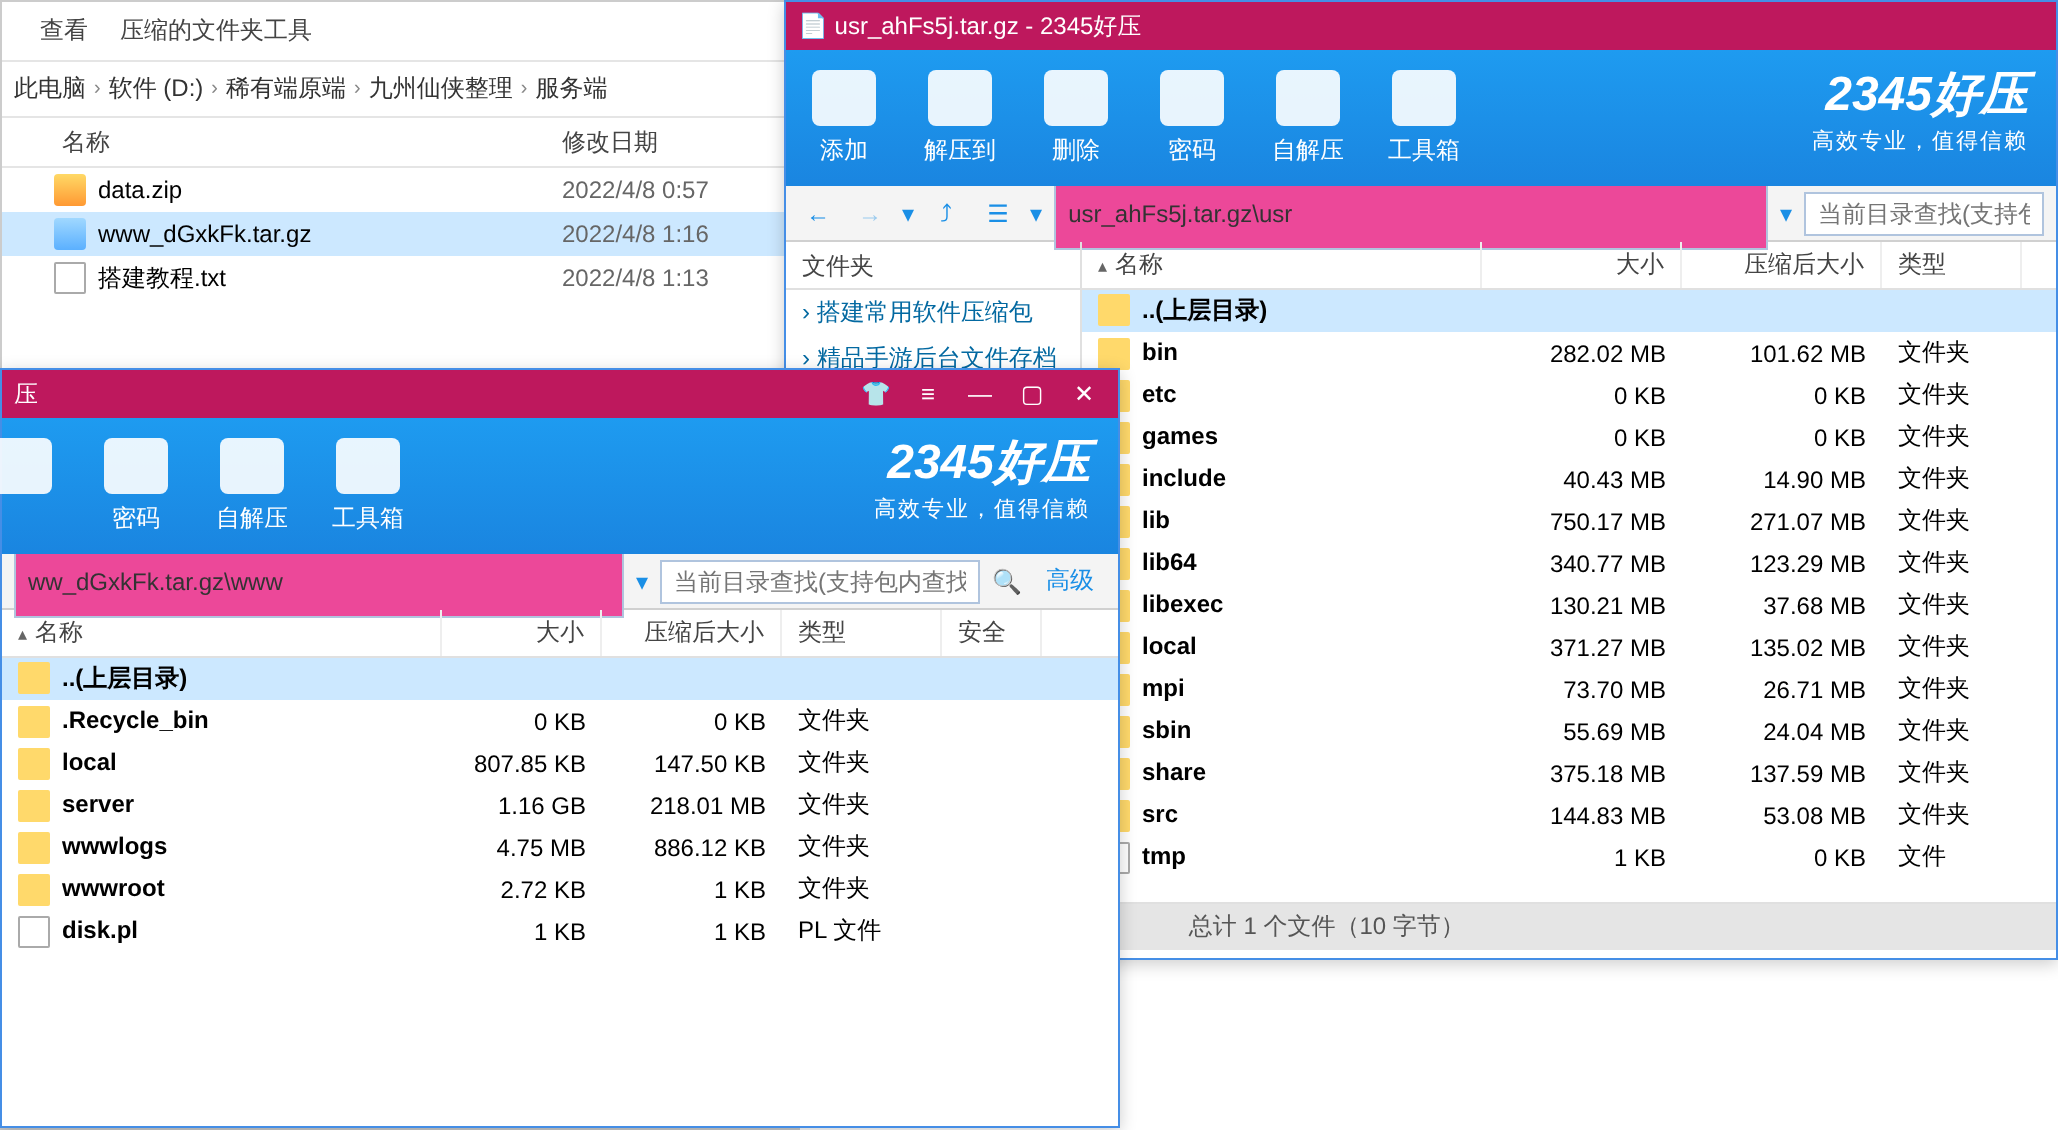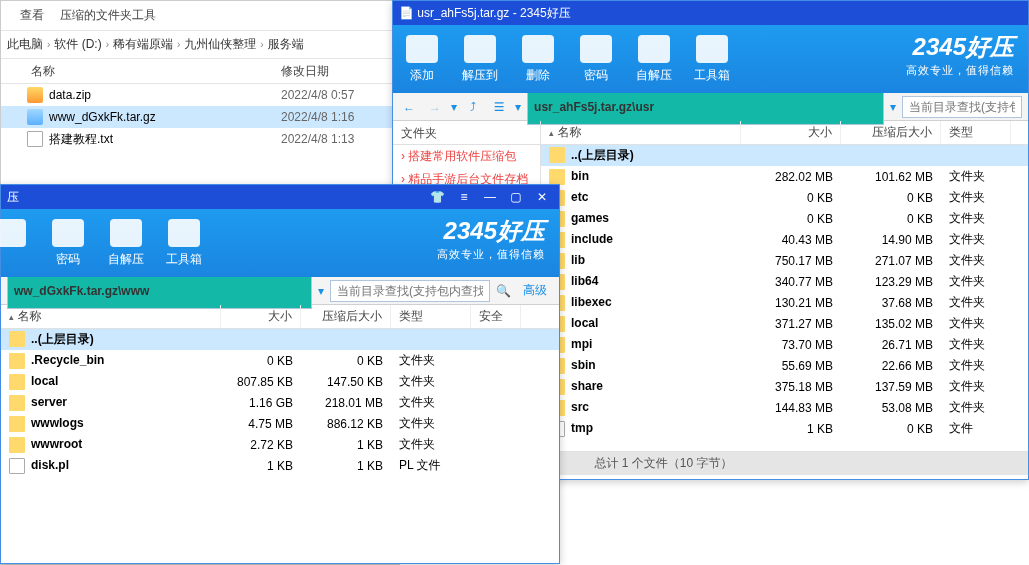--- a/index.html
+++ b/index.html
@@ -19,38 +19,38 @@
 .explorer-row .fname { width: 254px; display: flex; align-items: center; gap: 6px; }
 .explorer-row .fdate { flex: 1; color: #666; }
 .file-icon { width: 16px; height: 16px; display: inline-block; }
 .icon-zip { background: linear-gradient(#ffd966, #ff9933); border-radius: 2px; }
 .icon-tar { background: linear-gradient(#a0d8ff, #5bb0ff); border-radius: 2px; }
 .icon-txt { background: #fff; border: 1px solid #aaa; border-radius: 1px; }
 .icon-folder { background: #ffd96b; border-radius: 1px; }
 
 
 .archive { position: absolute; background: #fff; border: 1px solid #458ee6; box-shadow: 0 2px 8px rgba(0,0,0,0.2); }
-.titlebar { height: 24px; background: #1d4ed8; display: flex; align-items: center; justify-content: space-between; padding: 0 6px; color: #fff; font-size: 12px; }
+.titlebar { height: 24px; background: #be185d; display: flex; align-items: center; justify-content: space-between; padding: 0 6px; color: #fff; font-size: 12px; }
 .titlebar .sys { display: flex; gap: 4px; }
 .sys-btn { width: 22px; height: 18px; display: flex; align-items: center; justify-content: center; color: #fff; }
 .toolbar { height: 68px; background: linear-gradient(#1e9bf0, #1a85e0); display: flex; align-items: center; position: relative; }
 .tool-btn { width: 58px; text-align: center; color: #fff; font-size: 12px; }
 .tool-btn .ticon { width: 32px; height: 28px; margin: 0 auto 4px; background: rgba(255,255,255,0.9); border-radius: 4px; }
 .logo { position: absolute; right: 14px; top: 6px; color: #fff; text-align: right; }
 .logo .big { font-size: 24px; font-weight: bold; font-style: italic; }
 .logo .small { font-size: 11px; letter-spacing: 1px; }
 .navbar { height: 28px; background: #f4f4f4; border-bottom: 1px solid #d0d0d0; display: flex; align-items: center; padding: 0 6px; gap: 6px; }
 .nav-btn { width: 20px; height: 20px; display: flex; align-items: center; justify-content: center; color: #1a8fe6; }
-.path-input { flex: 1; height: 37px; border: 1px solid #b0c4de; padding: 0 6px; background: #14b8a6; color: #333; font-weight: bold; }
+.path-input { flex: 1; height: 37px; border: 1px solid #b0c4de; padding: 0 6px; background: #ec4899; color: #333; }
 .search-input { width: 160px; height: 22px; border: 1px solid #b0c4de; padding: 0 6px; color: #999; background: #fff; }
 
 .content-split { display: flex; height: calc(100% - 148px); }
 .tree-pane { width: 148px; border-right: 1px solid #e0e0e0; }
 .tree-header { height: 24px; border-bottom: 1px solid #e0e0e0; padding: 4px 8px; color: #444; }
-.tree-item { padding: 3px 8px; color: #ef4444; }
+.tree-item { padding: 3px 8px; color: #0369a1; }
 .list-pane { flex: 1; overflow: hidden; }
 
 .list-headers { height: 24px; display: flex; align-items: center; border-bottom: 1px solid #e0e0e0; color: #444; }
 .list-headers > div { padding: 0 8px; border-right: 1px solid #eee; height: 100%; display: flex; align-items: center; }
 .list-row { height: 21px; display: flex; align-items: center; }
 .list-row.sel { background: #cce8ff; }
 .list-row > div { padding: 0 8px; overflow: hidden; white-space: nowrap; }
 .cell-name { display: flex; align-items: flex-start; gap: 6px; font-weight: bold; }
 .cell-right { text-align: right; justify-content: flex-end; }
 
@@ -256,21 +256,21 @@
             <div class="c2 cell-right">73.70 MB</div>
             <div class="c3 cell-right">26.71 MB</div>
             <div class="c4">文件夹</div>
           </div>
           <div class="list-row">
             <div class="c1 cell-name">
               <span class="file-icon icon-folder"></span>
               <span>sbin</span>
             </div>
             <div class="c2 cell-right">55.69 MB</div>
-            <div class="c3 cell-right">22.66 MB</div>
+            <div class="c3 cell-right">24.04 MB</div>
             <div class="c4">文件夹</div>
           </div>
           <div class="list-row">
             <div class="c1 cell-name">
               <span class="file-icon icon-folder"></span>
               <span>share</span>
             </div>
             <div class="c2 cell-right">375.18 MB</div>
             <div class="c3 cell-right">137.59 MB</div>
             <div class="c4">文件夹</div>

